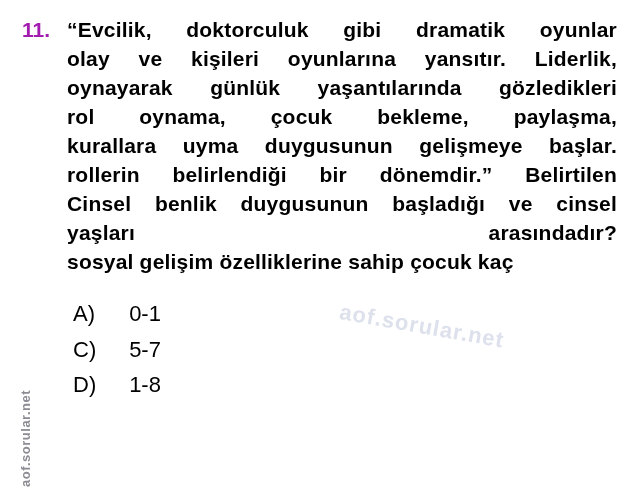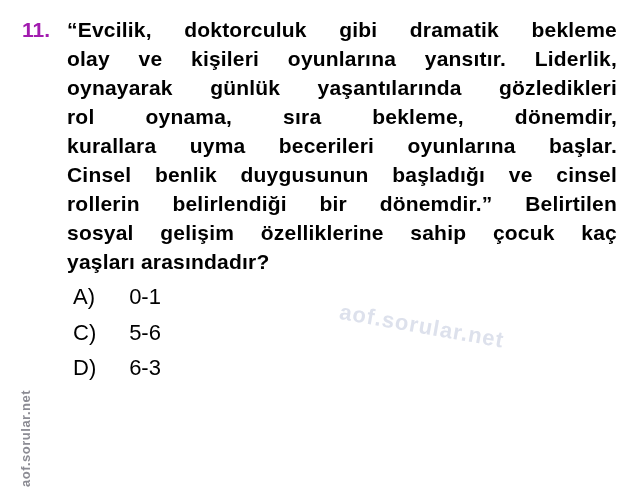--- a/index.html
+++ b/index.html
@@ -51,21 +51,21 @@
     white-space: normal;
   }
   .q-line:last-child {
     text-align: left;
     text-align-last: left;
   }
   
   .options-list {
     position: absolute;
     left: 73px;
-    top: 279px;
+    top: 296px;
   }
   .option-row {
     height: 35.5px;
     line-height: 35.5px;
     font-size: 22px;
     font-weight: normal;
     color: #000000;
     white-space: nowrap;
   }
   .opt-letter {
@@ -104,44 +104,44 @@
   }
 </style>
 </head>
 <body>
 
 <div class="page">
 
   <div class="question-block">
     <div class="q-num">11.</div>
     <div class="q-lines">
-        <div class="q-line">“Evcilik, doktorculuk gibi dramatik bekleme</div>
+        <div class="q-line">“Evcilik, doktorculuk gibi dramatik oyunlar</div>
         <div class="q-line">olay ve kişileri oyunlarına yansıtır. Liderlik,</div>
         <div class="q-line">oynayarak günlük yaşantılarında gözledikleri</div>
-        <div class="q-line">rol oynama, sıra bekleme, dönemdir,</div>
-        <div class="q-line">kurallara uyma becerileri oyunlarına başlar.</div>
+        <div class="q-line">rol oynama, çocuk bekleme, paylaşma,</div>
+        <div class="q-line">kurallara uyma duygusunun gelişmeye başlar.</div>
+        <div class="q-line">rollerin belirlendiği bir dönemdir.”  Belirtilen</div>
         <div class="q-line">Cinsel benlik duygusunun başladığı ve cinsel</div>
-        <div class="q-line">rollerin belirlendiği bir dönemdir.”  Belirtilen</div>
+        <div class="q-line">yaşları arasındadır?</div>
         <div class="q-line">sosyal gelişim özelliklerine sahip çocuk kaç</div>
-        <div class="q-line">yaşları arasındadır?</div>
       </div>
   </div>
 
   <div class="options-list">
       <div class="option-row">
       <span class="opt-letter">A)</span>
       <span class="opt-value">0-1</span>
     </div>
       <div class="option-row">
       <span class="opt-letter">C)</span>
-      <span class="opt-value">5-6</span>
+      <span class="opt-value">5-7</span>
     </div>
       <div class="option-row">
       <span class="opt-letter">D)</span>
-      <span class="opt-value">6-3</span>
+      <span class="opt-value">1-8</span>
     </div>
     </div>
 
   <div class="watermark-center">aof.sorular.net</div>
 
   <div class="watermark-left">aof.sorular.net</div>
 
 </div>
 
 </body></html>

